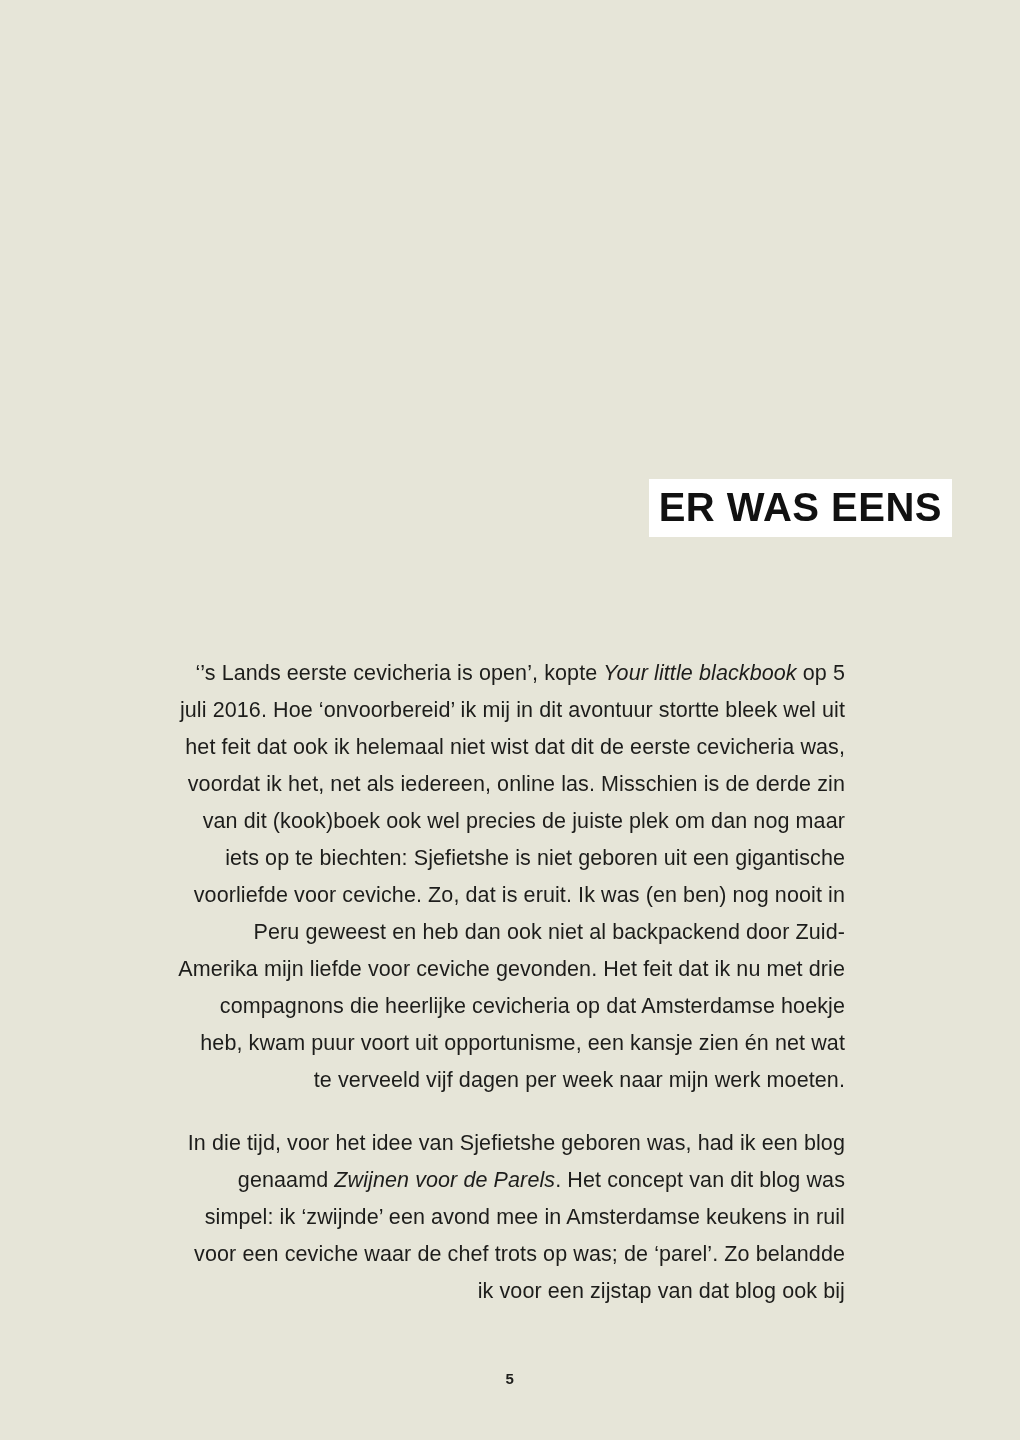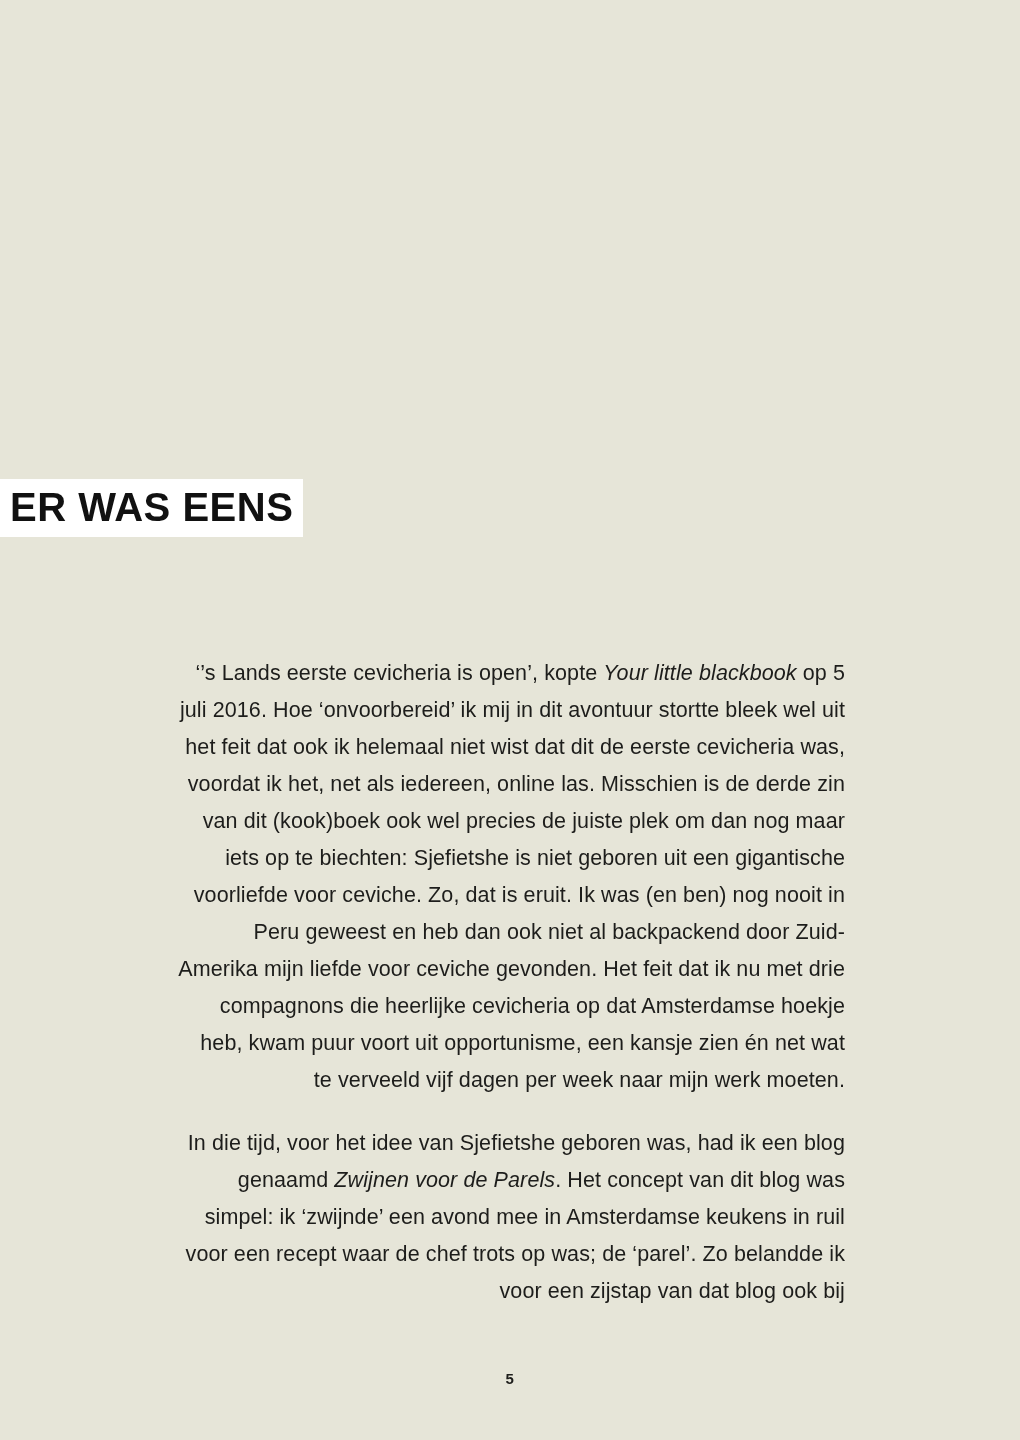--- a/index.html
+++ b/index.html
@@ -19,22 +19,22 @@
   .page {
     position: absolute;
     inset: 0;
   }
 
   
   .chapter-title-wrap {
     position: absolute;
     top: 452px;
     left: 0;
-    width: 875px;
-    text-align: left;
+    width: 952px;
+    text-align: right;
   }
   .chapter-title {
     display: inline-block;
     background: #ffffff;
     color: #111111;
     font-size: 40px;
     font-weight: bold;
     letter-spacing: 0.5px;
     line-height: 1.0;
     padding: 8px 10px 10px 10px;
@@ -80,18 +80,18 @@
 <body>
 
 <div class="page">
 
   <div class="chapter-title-wrap">
     <h1 class="chapter-title">ER WAS EENS</h1>
   </div>
 
   <div class="body-col">
     <p class="para" id="paragraph-1"><span>‘’s Lands eerste cevicheria is open’, kopte </span><em>Your little blackbook</em><span> op 5 juli 2016. Hoe ‘onvoorbereid’ ik mij in dit avontuur stortte bleek wel uit het feit dat ook ik helemaal niet wist dat dit de eerste cevicheria was, voordat ik het, net als iedereen, online las. Misschien is de derde zin van dit (kook)boek ook wel precies de juiste plek om dan nog maar iets op te biechten: Sjefietshe is niet geboren uit een gigantische voorliefde voor ceviche. Zo, dat is eruit. Ik was (en ben) nog nooit in Peru geweest en heb dan ook niet al backpackend door Zuid-Amerika mijn liefde voor ceviche gevonden. Het feit dat ik nu met drie compagnons die heerlijke cevicheria op dat Amsterdamse hoekje heb, kwam puur voort uit opportunisme, een kansje zien én net wat te verveeld vijf dagen per week naar mijn werk moeten.</span></p>
-    <p class="para" id="paragraph-2"><span>In die tijd, voor het idee van Sjefietshe geboren was, had ik een blog genaamd </span><em>Zwijnen voor de Parels</em><span>. Het concept van dit blog was simpel: ik ‘zwijnde’ een avond mee in Amsterdamse keukens in ruil voor een recept waar de chef trots op was; de ‘parel’. Zo belandde ik voor een zijstap van dat blog ook bij</span></p>
+    <p class="para" id="paragraph-2"><span>In die tijd, voor het idee van Sjefietshe geboren was, had ik een blog genaamd </span><em>Zwijnen voor de Parels</em><span>. Het concept van dit blog was simpel: ik ‘zwijnde’ een avond mee in Amsterdamse keukens in ruil voor een ceviche waar de chef trots op was; de ‘parel’. Zo belandde ik voor een zijstap van dat blog ook bij</span></p>
   </div>
 
   <div class="folio">5</div>
 
 </div>
 
 </body></html>

